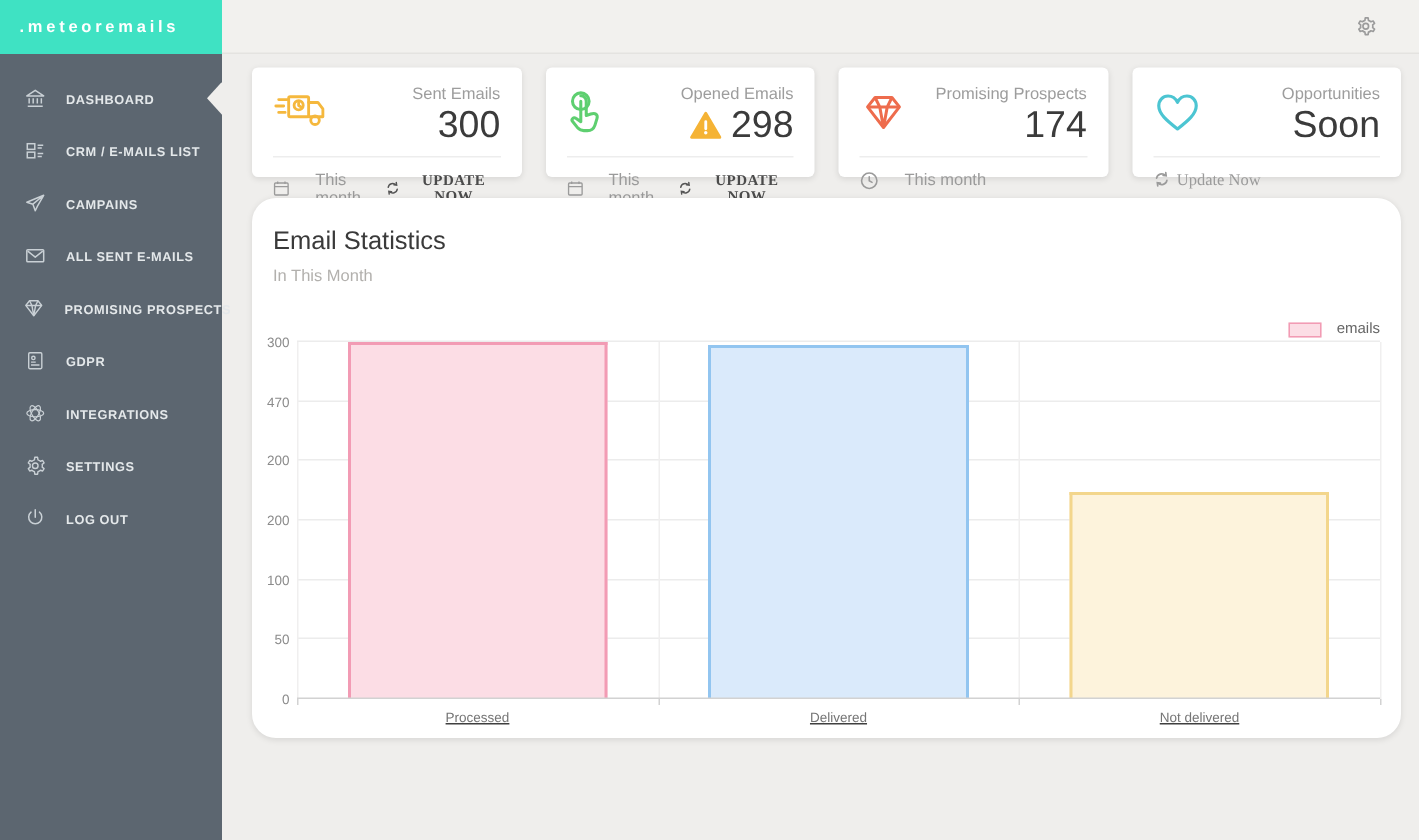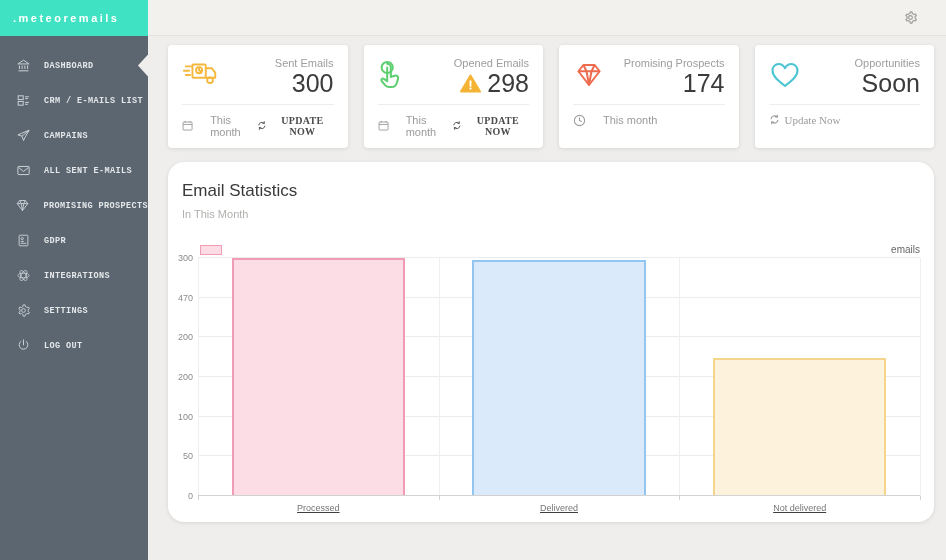--- a/index.html
+++ b/index.html
@@ -6,40 +6,40 @@
   html,body { width:946px; height:560px; overflow:hidden; }
   body { font-family:"Liberation Sans", sans-serif; background:#efeeec; color:#3f3f3f; }
   .app { display:flex; width:946px; height:560px; }
 
   
   .sidebar { width:148px; min-width:148px; height:100%; background:var(--sidebar_bg,#5c6670); }
   .logo { height:36px; line-height:36px; background:var(--accent,#3fe2c3); color:#fff;
           font-size:11px; font-weight:bold; letter-spacing:2.5px; padding-left:13px; }
   .nav { padding-top:12px; }
   .nav-item { position:relative; height:35px; display:flex; align-items:center;
-              padding-left:15px; cursor:pointer;font-family:Liberation Mono, monospace; }
+              padding-left:15px; cursor:pointer; }
   .nav-icon { width:16px; height:16px; color:#c9d0d5; display:flex; align-items:center; justify-content:center; }
   .nav-icon svg { width:15px; height:15px; }
   .nav-label { margin-left:13px; font-size:8.5px; font-weight:bold; letter-spacing:.4px;
                color:#e4e8ea; text-transform:uppercase; white-space:nowrap; }
   .notch { position:absolute; right:0; top:50%; transform:translateY(-50%);
            width:10px; height:22px; background:#efeeec;
            clip-path:polygon(100% 0, 0 50%, 100% 100%); }
 
   
   .main { flex:1; display:flex; flex-direction:column; }
   .topbar { height:36px; background:#f2f1ee; border-bottom:1px solid #e4e3e0;
             display:flex; align-items:center; justify-content:flex-end; padding-right:28px; }
   .topbar-gear { width:15px; height:15px; color:#9c9c9c; cursor:pointer; }
   .topbar-gear svg { width:15px; height:15px; }
   .content { flex:1; padding:9px 12px 0 20px; }
 
   
   .cards { display:flex; gap:16px; }
-  .card { flex:1; background:#fff; border-radius:4px; box-shadow:0 1px 4px rgba(0,0,0,.10); height:103px; }
+  .card { flex:1; background:#fff; border-radius:4px; box-shadow:0 1px 4px rgba(0,0,0,.10); height:73px; }
   .card-body { display:flex; padding:12px 14px 6px 14px; }
   .card-icon { width:44px; display:flex; align-items:flex-start; padding-top:3px; }
   .card-meta { flex:1; text-align:right; }
   .card-label { font-size:11px; color:#9d9d9d; }
   .card-value { font-size:25px; color:#3b3b3b; line-height:1.15; display:flex;
                 align-items:center; justify-content:flex-end; gap:6px; }
   .card-divider { border-top:1px solid #ededed; margin:0 14px; }
   .card-footer { display:flex; align-items:center; justify-content:space-between; padding:9px 14px; }
   .foot-left { display:flex; align-items:center; gap:17px; font-size:11px; color:#9b9b9b; }
   .foot-left svg { width:13px; height:13px; color:#9b9b9b; }
@@ -49,21 +49,21 @@
   .update-btn svg { width:11px; height:11px; color:#555; }
   .update-btn.muted { font-weight:normal; font-size:11px; color:#9b9b9b; letter-spacing:0; }
   .update-btn.muted svg { color:#9b9b9b; }
 
   
   .chart-card { position:relative; margin-top:14px; background:#fff; border-radius:16px;
                 box-shadow:0 1px 4px rgba(0,0,0,.10); height:360px; }
   .chart-title { font-size:17px; font-weight:normal; color:#3a3a3a; padding:19px 0 0 14px; }
   .chart-subtitle { font-size:11px; color:#b2b0ad; padding:7px 0 0 14px; }
   .legend { position:absolute; top:82px; left:32px; right:14px; display:flex;
-            align-items:center; justify-content:space-between; gap:10px; cursor:pointer; }
+            align-items:center; justify-content:flex-end; gap:10px; cursor:pointer; }
   .legend-swatch { width:22px; height:10px; border:1px solid; }
   .legend-label { font-size:10px; color:#666; }
   .plot-wrap { position:absolute; left:6px; right:14px; top:96px; bottom:8px; }
   .plot-area { position:absolute; left:24px; right:0; top:0; bottom:18px; }
   .gridline { position:absolute; left:0; right:0; height:1px; background:#ececec; }
   .gridline.axisline { background:#d2d2d2; z-index:3; }
   .vgrid { position:absolute; top:0; bottom:0; width:1px; background:#f0efef; }
   .vtick { position:absolute; bottom:-4px; width:1px; height:4px; background:#d2d2d2; }
   .ylabels { position:absolute; left:0; width:19px; top:0; bottom:18px; }
   .ytick { position:absolute; right:0; font-size:9px; color:#8b8b8b; }

